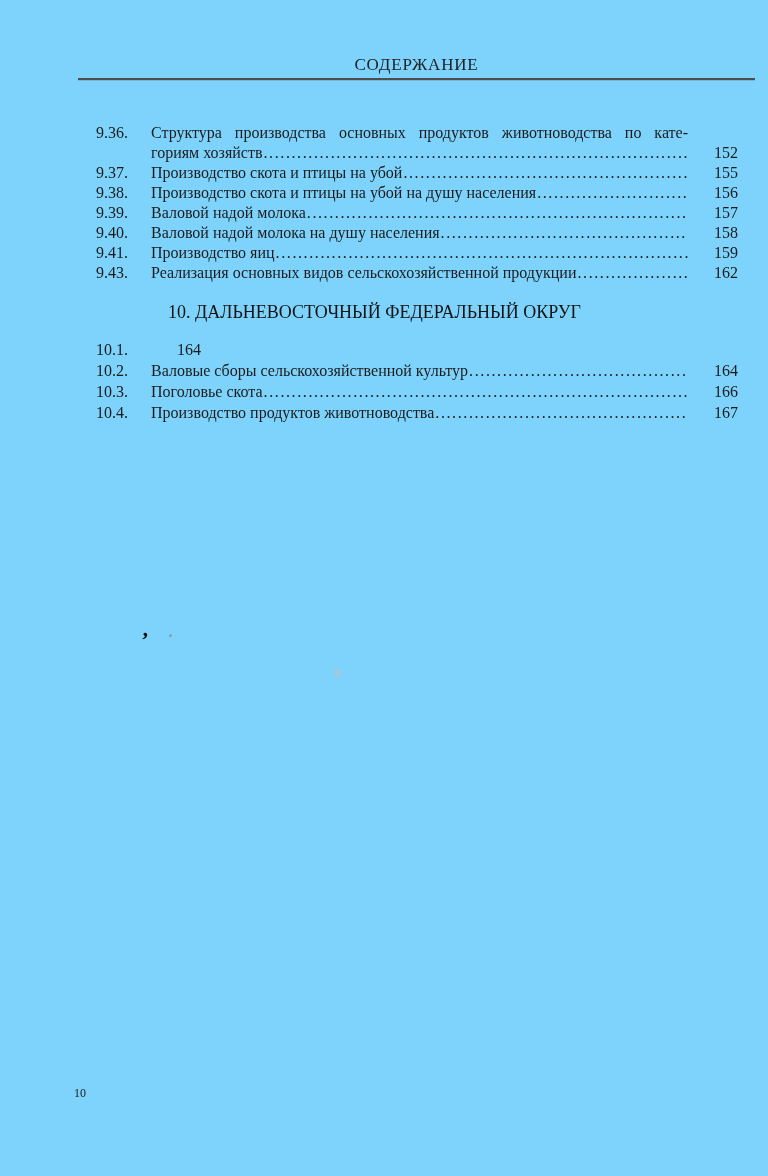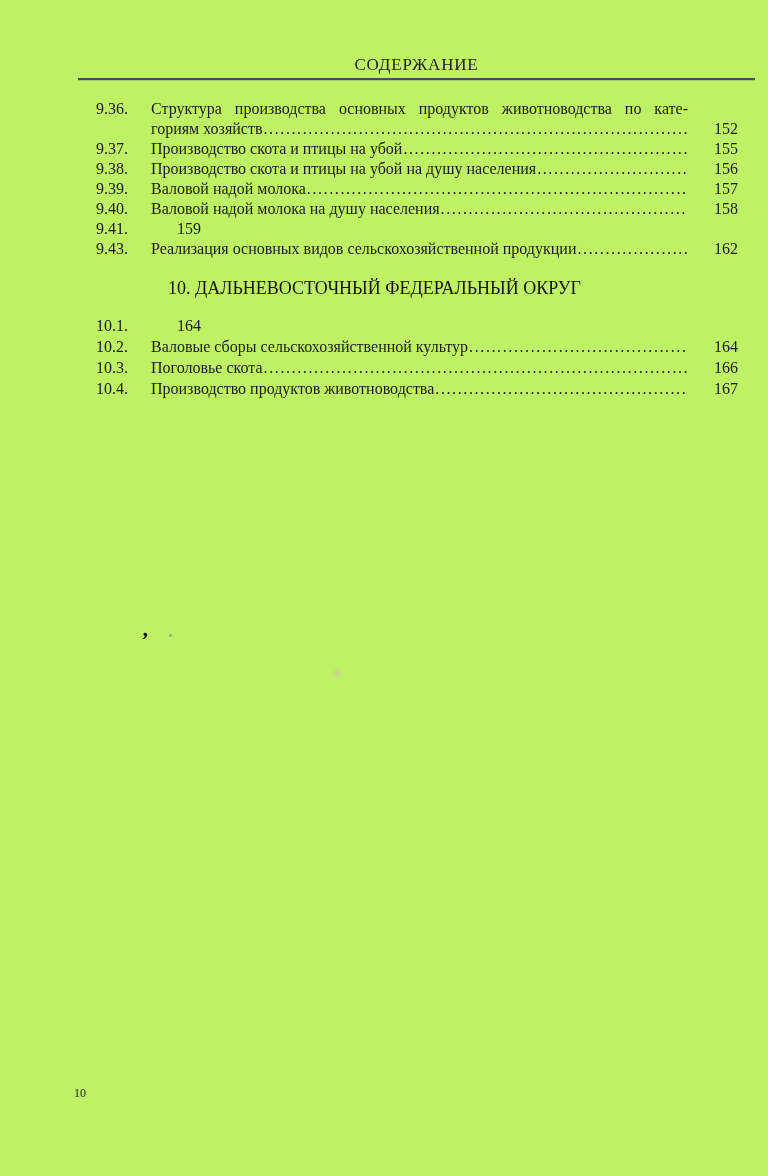--- a/index.html
+++ b/index.html
@@ -1,20 +1,20 @@
 <!DOCTYPE html>
 <html><head>
 <meta charset="utf-8">
 <style>
   html, body { margin: 0; padding: 0; background: #ffffff; }
   .sheet {
     position: relative;
     width: 768px;
     height: 1176px;
-    background: #bef264;
+    background: #7dd3fc;
     font-family: "Liberation Serif", "DejaVu Serif", serif;
     color: #1b1b1b;
     overflow: hidden;
   }
   .main {
     position: absolute;
     left: 78px;
     top: 55px;
     width: 677px;
   }
@@ -56,21 +56,21 @@
     white-space: nowrap;
     letter-spacing: 1.6px;
     margin-left: 1px;
   }
   .leader::after {
     content: "....................................................................................................................................................................................................";
   }
   .col-page { flex: 0 0 50px; text-align: right; }
   .pg-bottom { align-self: flex-end; text-align: right; }
   .col-title-block { flex: 1; min-width: 0; }
-  .jline { text-align: justify; text-align-last: justify; }
+  .jline { text-align: justify; text-align-last: justify; margin-top: 24px; }
   .l2row { display: flex; align-items: baseline; }
   .section-heading {
     margin-top: 17px;
     padding-right: 85px;
     text-align: center;
     font-weight: normal;
     font-size: 18px;
     line-height: 24px;
     color: #141414;
   }
@@ -167,20 +167,24 @@
         <span class="col-num">9.40.</span>
         <span class="col-title">
             <span class="t">Валовой надой молока на душу населения</span>
             <span class="leader"></span>
           </span>
         <span class="col-page">158</span>
       </div>
 
       <div class="toc-row">
         <span class="col-num">9.41.</span>
+        <span class="col-title">
+            <span class="t">Производство яиц</span>
+            <span class="leader"></span>
+          </span>
         <span class="col-page">159</span>
       </div>
 
 
       <div class="toc-row">
         <span class="col-num">9.43.</span>
         <span class="col-title">
             <span class="t">Реализация основных видов сельскохозяйственной продукции</span>
             <span class="leader"></span>
           </span>

